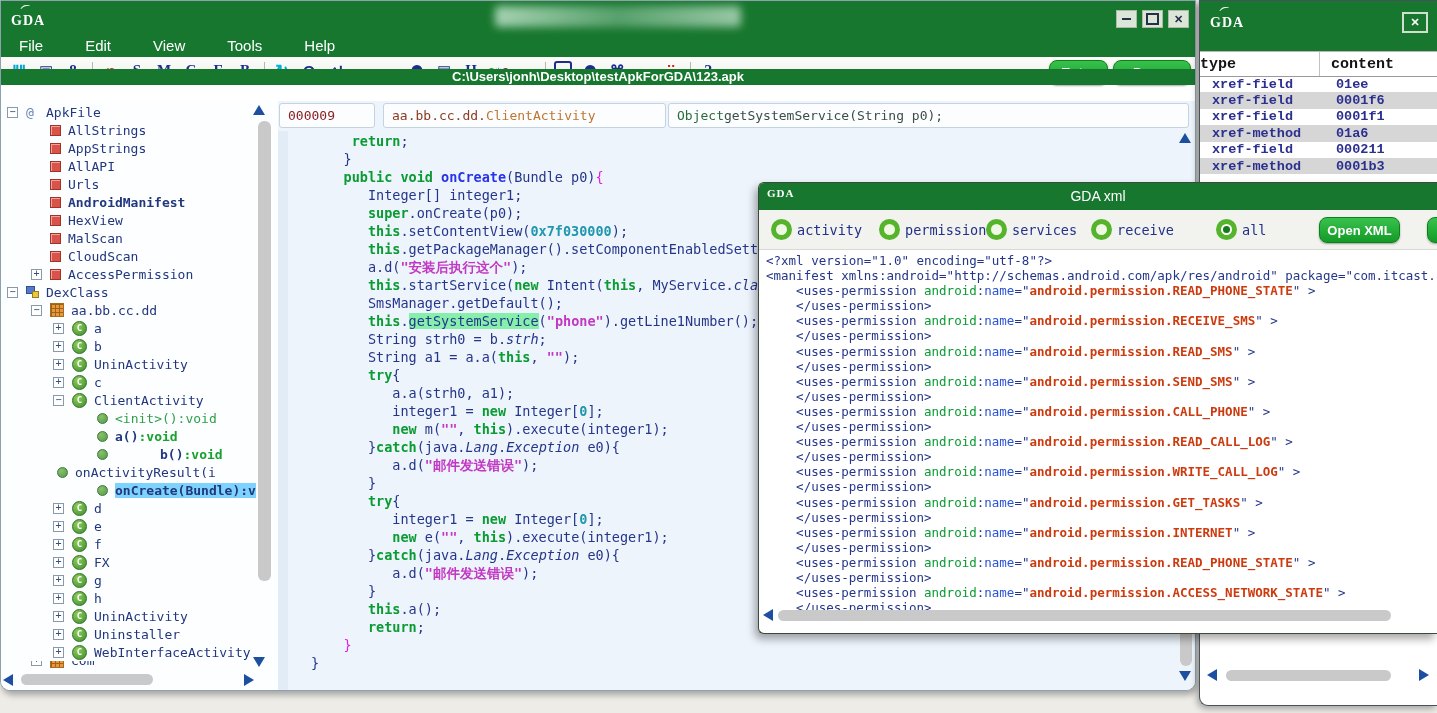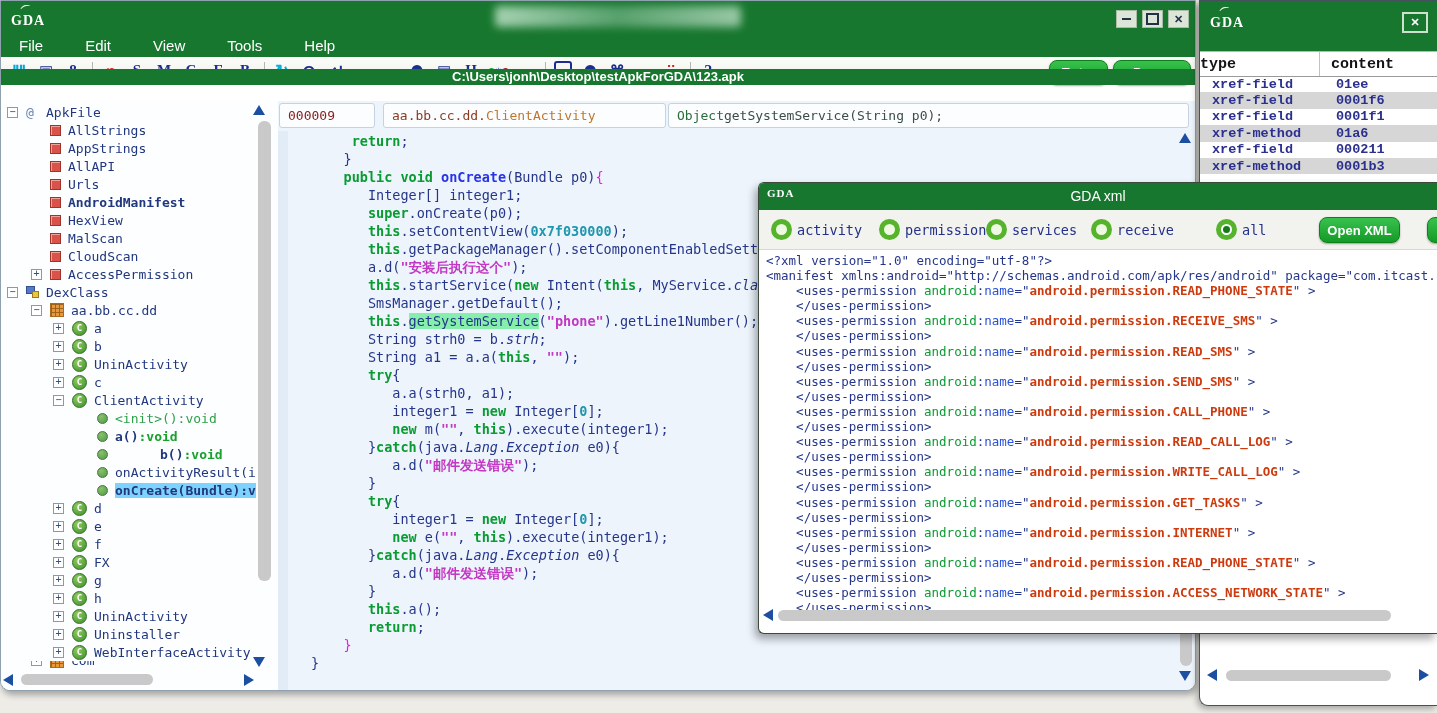--- a/index.html
+++ b/index.html
@@ -346,21 +346,21 @@
           <span class="tlabel"><span class="grn">&lt;init&gt;():void</span></span>
         </div>
         <div class="trow" style="padding-left: 96px;">
           <span class="ticon ti-dot"></span>
           <span class="tlabel"><span class="nvb">a()</span><span class="grnb">:void</span></span>
         </div>
         <div class="trow" style="padding-left: 96px; gap: 45px;">
           <span class="ticon ti-dot"></span>
           <span class="tlabel"><span class="nvb">b()</span><span class="grnb">:void</span></span>
         </div>
-        <div class="trow" style="padding-left: 96px;">
+        <div class="trow" style="padding-left: 56px;">
           <span class="ticon ti-dot"></span>
           <span class="tlabel"><span>onActivityResult(i</span></span>
         </div>
         <div class="trow" style="padding-left: 96px;">
           <span class="ticon ti-dot"></span>
           <span class="tlabel"><span class="hl">onCreate(Bundle):v</span></span>
         </div>
         <div class="trow" style="padding-left: 52px;">
           <span class="texp">+</span>
           <span class="ticon ti-cls"></span>

